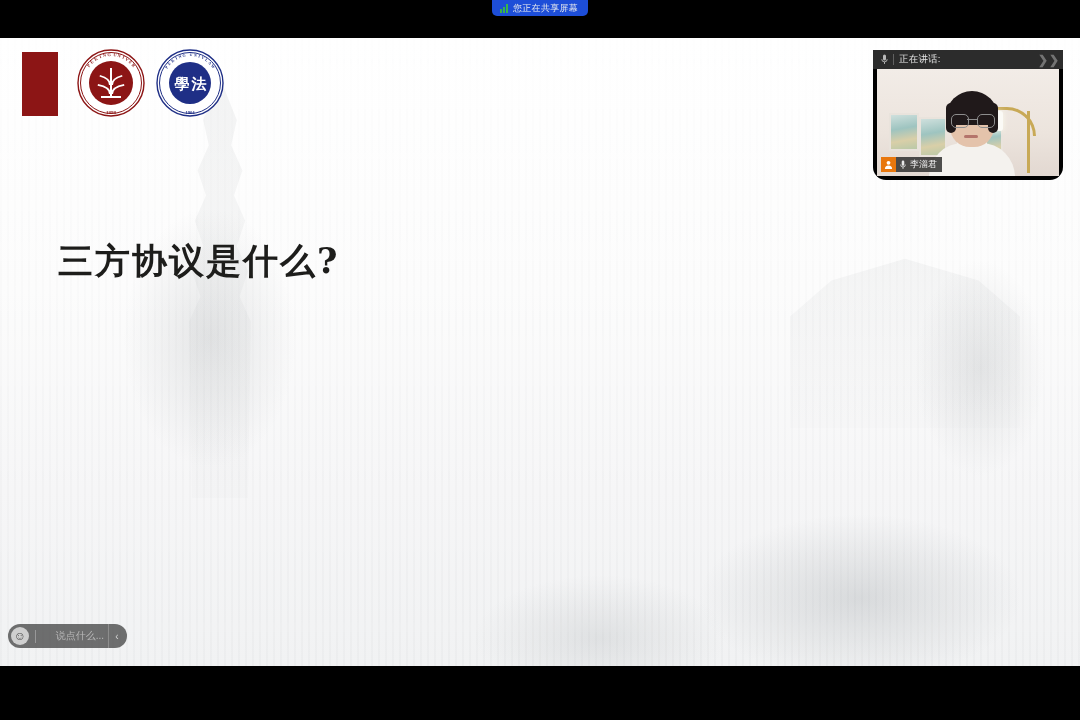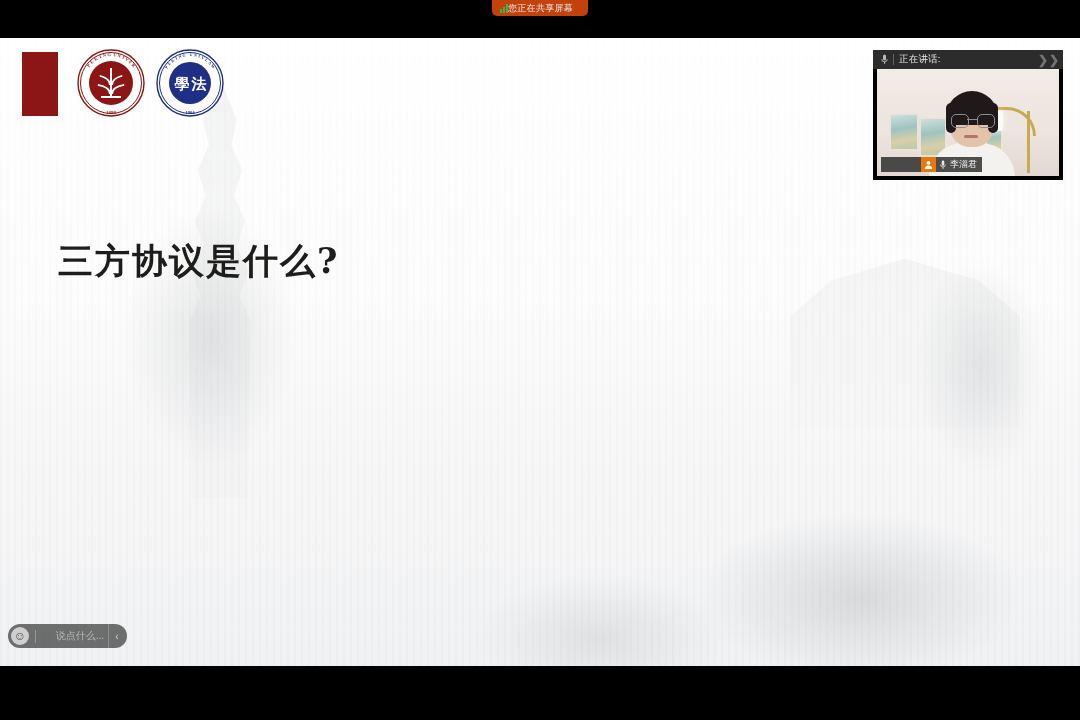--- a/index.html
+++ b/index.html
@@ -22,25 +22,25 @@
     overflow: hidden;
   }
 
   
   .share-banner {
     position: absolute;
     top: 0;
     left: 492px;
     width: 96px;
     height: 16px;
-    background: #c2410c;
+    background: #1d4ed8;
     border-radius: 0 0 5px 5px;
     display: flex;
     align-items: center;
-    gap: 0;
+    gap: 5px;
     padding: 0 8px;
     box-sizing: border-box;
     z-index: 40;
   }
   .share-banner .bars {
     display: flex;
     align-items: flex-end;
     gap: 1px;
     height: 9px;
   }
@@ -231,20 +231,21 @@
 
   
   .video-panel {
     position: absolute;
     left: 873px;
     top: 50px;
     width: 190px;
     height: 130px;
     z-index: 30;
     background: #000;
+    border-radius: 13px;
   }
   .video-head {
     position: absolute;
     left: 0;
     top: 0;
     width: 190px;
     height: 19px;
     background: #2c2c2c;
     display: flex;
     align-items: center;
@@ -414,21 +415,20 @@
   }
   .name-badge {
     position: absolute;
     left: 4px;
     bottom: 4px;
     height: 15px;
     display: flex;
     align-items: center;
     background: rgba(40,40,40,0.82);
     z-index: 3;
-    padding-left: 40px;
   }
   .name-badge .ava {
     width: 15px;
     height: 15px;
     background: #e8770d;
     display: flex;
     align-items: center;
     justify-content: center;
   }
   .name-badge .mic2 {

